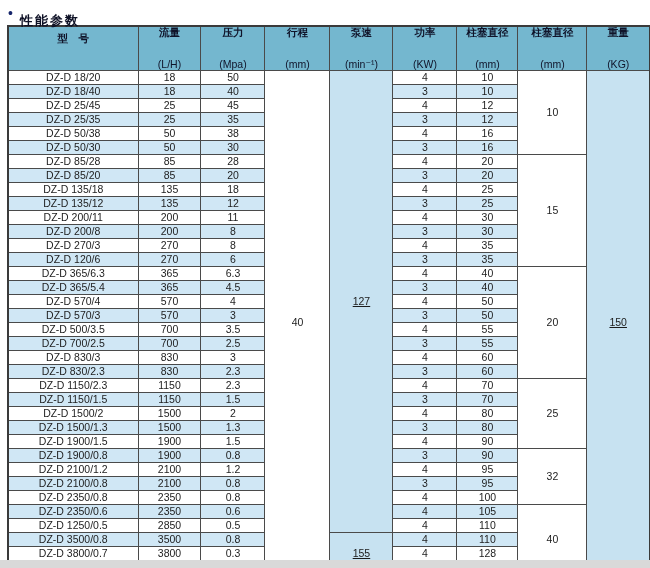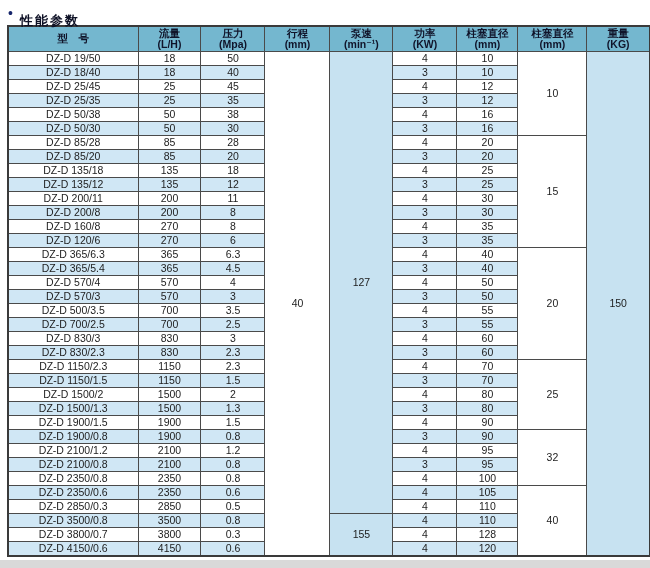--- a/index.html
+++ b/index.html
@@ -18,25 +18,25 @@
   .title{font-weight:bold;font-size:13px;color:var(--title-text);letter-spacing:2px;margin-top:16px;}
   table{
     border-collapse:collapse;table-layout:fixed;width:644px;margin-left:7px;
     border:2px solid var(--outer-border);
   }
   th,td{border:1px solid var(--border);text-align:center;padding:0;overflow:hidden;white-space:nowrap;}
   thead th{
     background:var(--header-bg);color:var(--header-text);
     font-size:10.5px;line-height:11.5px;height:24px;font-weight:bold;
   }
-  thead th .unit{display:block;font-weight:bold;}
+  thead th .unit{display:block;font-weight:normal;margin-top:20px;}
   tbody td{height:13px;font-size:10.5px;line-height:13px;color:var(--text);background:#ffffff;}
   tbody tr:nth-child(even) td{background:var(--row-blue);}
   tbody tr td.m-white{background:#ffffff;}
-  tbody tr td.m-blue{background:var(--cell-blue);}
+  tbody tr td.m-blue{background:var(--cell-blue);text-decoration:underline;}
   .bottom-strip{position:absolute;left:0;bottom:0;width:650px;height:8px;background:var(--strip);}
 </style>
 </head>
 <body>
 
 <div class="title-row">
   <span class="bullet">•</span>
   <span class="title">性能参数</span>
 </div>
 
@@ -60,21 +60,21 @@
       <th><span>行程</span><span class="unit">(mm)</span></th>
       <th><span>泵速</span><span class="unit">(min⁻¹)</span></th>
       <th><span>功率</span><span class="unit">(KW)</span></th>
       <th><span>柱塞直径</span><span class="unit">(mm)</span></th>
       <th><span>柱塞直径</span><span class="unit">(mm)</span></th>
       <th><span>重量</span><span class="unit">(KG)</span></th>
     </tr>
   </thead>
   <tbody>
       <tr>
-        <td>DZ-D 19/50</td>
+        <td>DZ-D 18/20</td>
         <td>18</td>
         <td>50</td>
         <td class="m-white" rowspan="36">40</td>
         <td class="m-blue" rowspan="33">127</td>
         <td>4</td>
         <td>10</td>
         <td class="m-white" rowspan="6">10</td>
         <td class="m-blue" rowspan="36">150</td>
       </tr>
       <tr>
@@ -149,21 +149,21 @@
         <td>30</td>
       </tr>
       <tr>
         <td>DZ-D 200/8</td>
         <td>200</td>
         <td>8</td>
         <td>3</td>
         <td>30</td>
       </tr>
       <tr>
-        <td>DZ-D 160/8</td>
+        <td>DZ-D 270/3</td>
         <td>270</td>
         <td>8</td>
         <td>4</td>
         <td>35</td>
       </tr>
       <tr>
         <td>DZ-D 120/6</td>
         <td>270</td>
         <td>6</td>
         <td>3</td>
@@ -293,21 +293,21 @@
       </tr>
       <tr>
         <td>DZ-D 2350/0.6</td>
         <td>2350</td>
         <td>0.6</td>
         <td>4</td>
         <td>105</td>
         <td class="m-white" rowspan="5">40</td>
       </tr>
       <tr>
-        <td>DZ-D 2850/0.3</td>
+        <td>DZ-D 1250/0.5</td>
         <td>2850</td>
         <td>0.5</td>
         <td>4</td>
         <td>110</td>
       </tr>
       <tr>
         <td>DZ-D 3500/0.8</td>
         <td>3500</td>
         <td>0.8</td>
         <td class="m-blue" rowspan="3">155</td>

